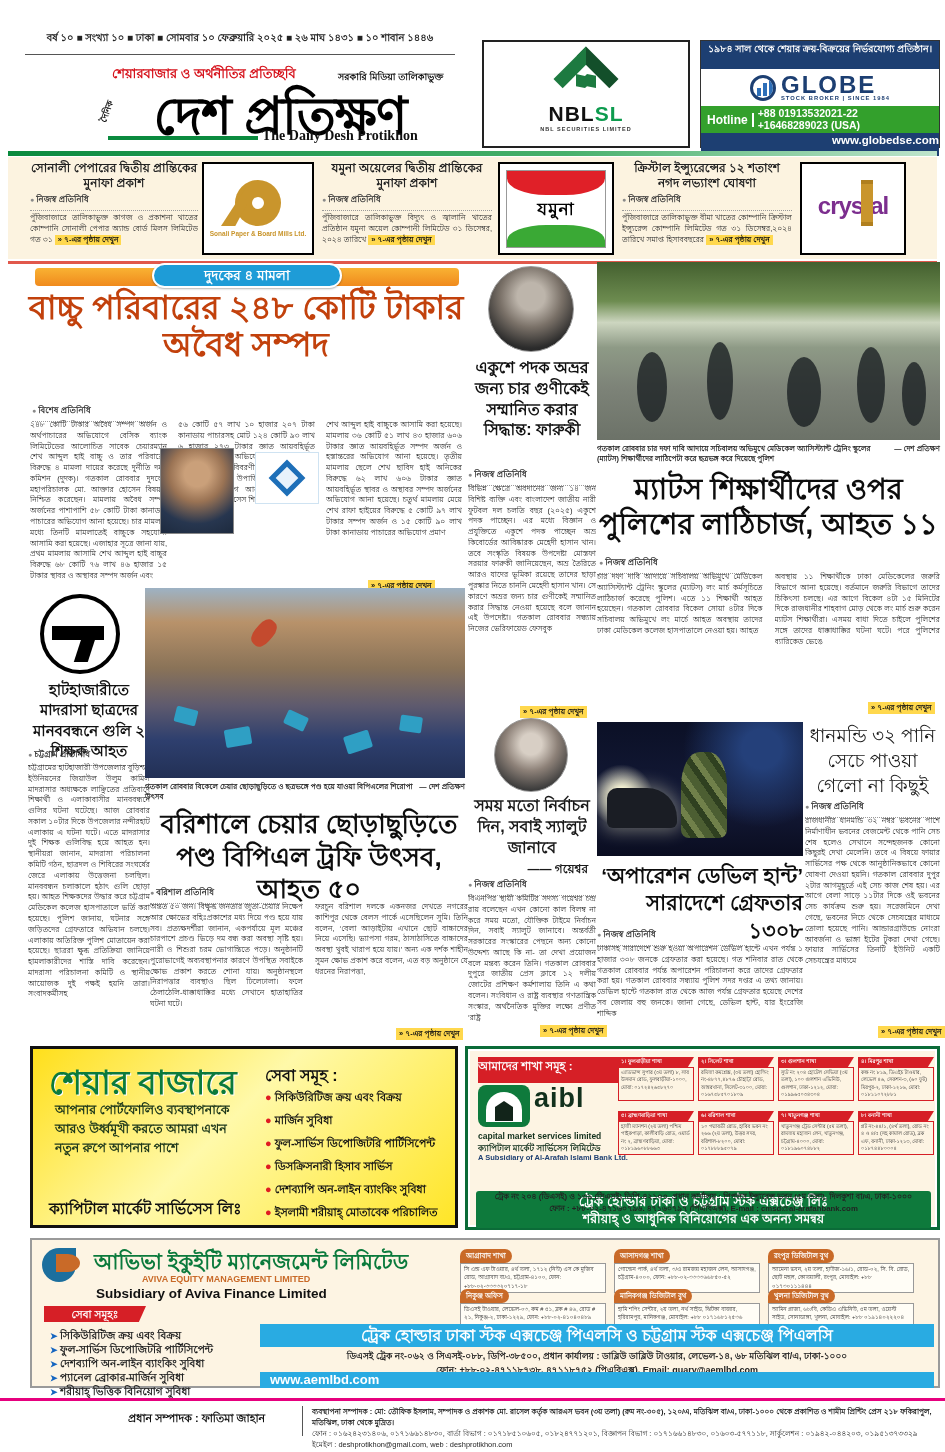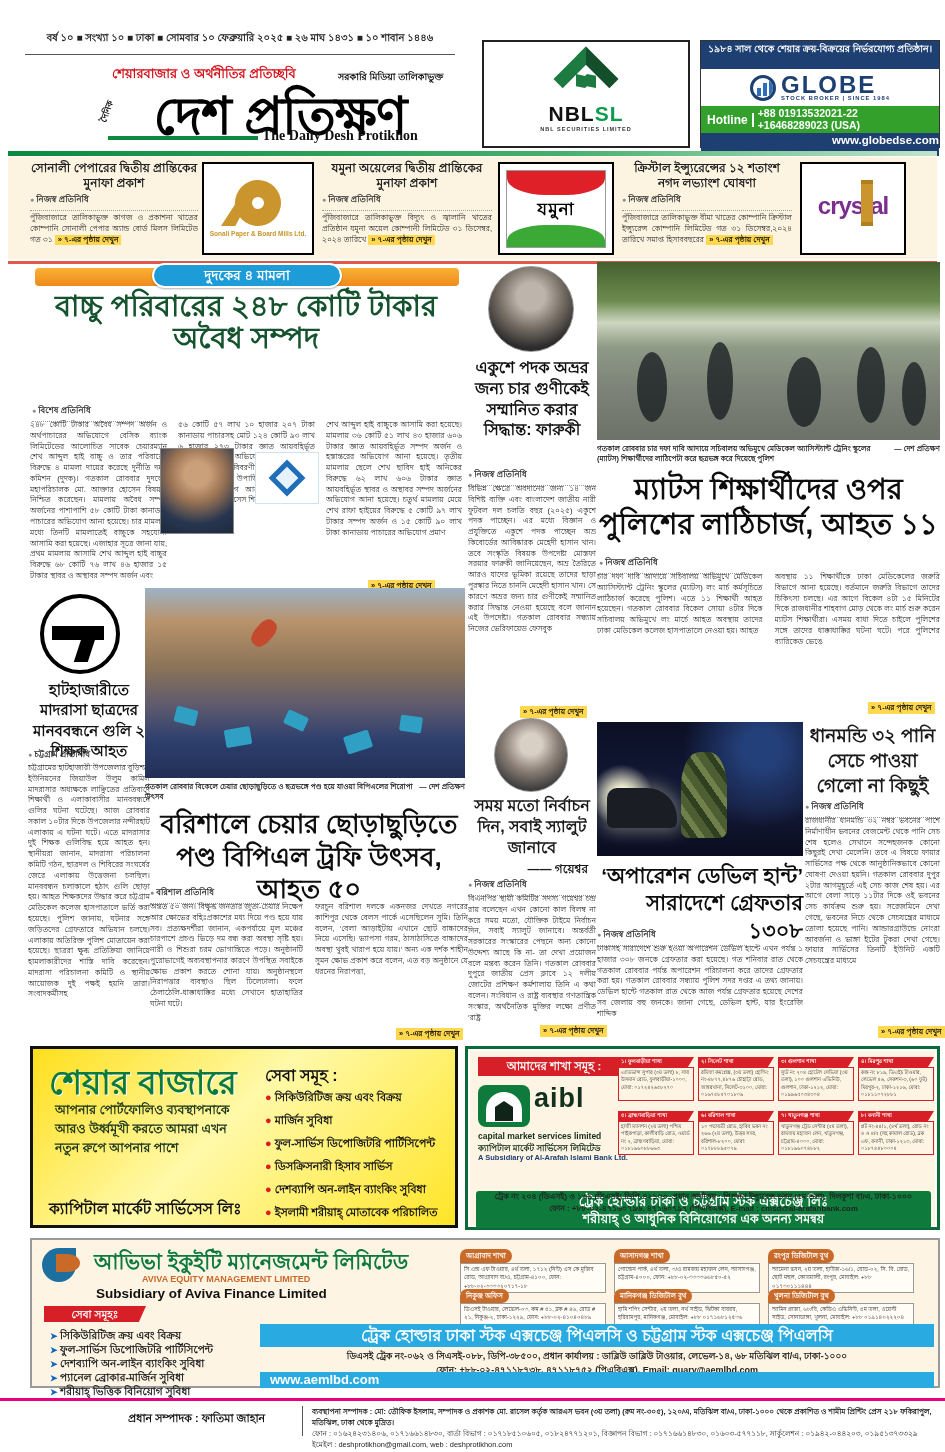--- a/index.html
+++ b/index.html
@@ -64,21 +64,21 @@
   #jamuna-in .g { height:22px; background:#3aa935; border-radius:40% 40% 0 0/70% 70% 0 0; }
   #crystal-word { font-size:24px; font-weight:bold; color:#7c2e8e; letter-spacing:-1px; }
   #crystal-col { width:12px; height:46px; background:#c9952c; margin:-40px 0 0 28px; border-top:4px solid #b07f1e; border-bottom:4px solid #b07f1e; }
 
   #red-rule { left:8px; top:261px; width:929px; height:3px; background:#e1584b; }
 
   
   #kicker-band { left:35px; top:268px; width:424px; height:18px; background:linear-gradient(180deg,#f9b233,#f08a1d); border-radius:4px; }
   #kicker { left:152px; top:263px; width:190px; height:25px; background:#1e9cd7; border:2px solid #fff; border-radius:14px;
             color:#fff; font-weight:bold; font-size:13.5px; text-align:center; line-height:21px; box-shadow:0 1px 2px rgba(0,0,0,.3); }
-  #lead-h { left:28px; top:290px; width:436px; text-align:center; font-size:29px; line-height:1.12; font-weight:800; color:#14532d; }
+  #lead-h { left:28px; top:290px; width:436px; text-align:center; font-size:33px; line-height:1.12; font-weight:800; color:#c2410c; }
   #lead-by { left:32px; top:404px; width:120px; }
   .lead-col { top:420px; width:137px; height:172px; }
   #lead-photo { left:160px; top:448px; width:74px; height:86px; border:1px solid #888;
     background: radial-gradient(circle at 50% 30%, #caa07a 18%, #9a7354 40%, #27364f 72%, #1d2a3e); }
   #basic-logo { left:255px; top:452px; width:64px; height:52px; background:#fff; border:1px solid #cfe3f2; display:flex; align-items:center; justify-content:center; }
   #basic-logo .dia { width:26px; height:26px; border:5px solid #1e6fb8; transform:rotate(45deg); background:#e8f2fb; }
   #lead-more { left:368px; top:580px; }
 
   
   #farooki-photo { left:488px; top:266px; width:86px; height:86px; border-radius:50%; border:1px solid #999;
@@ -128,40 +128,40 @@
   
   #night-photo { left:597px; top:722px; width:206px; height:134px; position:absolute; overflow:hidden;
     background: radial-gradient(circle at 12% 55%, #f5f2d8 4%, rgba(245,242,216,0) 16%), radial-gradient(circle at 80% 20%, #24407a 10%, rgba(36,64,122,0) 40%), linear-gradient(180deg,#0b1026,#141a38 60%,#0a0d20); }
   #night-photo .camo { position:absolute; left:84px; top:30px; width:46px; height:86px; border-radius:40% 40% 8px 8px; background:repeating-linear-gradient(55deg,#4c5e32 0 8px,#2f4020 8px 14px,#70804a 14px 20px); }
   #night-photo .bike { position:absolute; left:10px; top:66px; width:70px; height:40px; border-radius:10px 30px 6px 6px; background:#1a1d24; box-shadow:0 0 16px 4px rgba(250,245,200,.35); }
   #devil-h { left:597px; top:862px; width:206px; text-align:right; font-size:21px; line-height:1.3; font-weight:800; color:#0d0d0d; }
   #devil-by { left:597px; top:928px; width:150px; }
   #devil-body { left:597px; top:944px; width:206px; height:92px; }
 
   
-  #dhan-h { left:805px; top:724px; width:135px; text-align:center; font-size:18.5px; line-height:1.35; font-weight:bold; }
+  #dhan-h { left:805px; top:724px; width:135px; text-align:center; font-size:18.5px; line-height:1.35; font-weight:normal; }
   #dhan-by { left:805px; top:800px; width:135px; }
   #dhan-body { left:805px; top:816px; width:135px; height:210px; }
   #dhan-more { left:878px; top:1026px; }
 
   
   #aibl-ad { left:30px; top:1046px; width:428px; height:182px; border:3px solid #111;
     background: linear-gradient(135deg,#ffdf1b 0%, #fff9a9 45%, #ffe527 100%); }
   #aibl-title { position:absolute; left:16px; top:8px; font-size:33px; font-weight:800; color:#0b7a3c; text-shadow:1px 1px 0 #fff; }
   #aibl-sub { position:absolute; left:22px; top:52px; width:195px; font-size:12.5px; font-weight:bold; color:#203a1c; line-height:1.5; }
   #aibl-brand { position:absolute; left:18px; top:112px; font-size:28px; font-weight:800; color:#0d3b1e; }
   #aibl-brand2 { position:absolute; left:16px; top:148px; font-size:15.5px; font-weight:bold; color:#111; }
   #aibl-serv-t { position:absolute; left:232px; top:14px; font-size:16px; font-weight:bold; color:#111; }
   .aibl-li { position:absolute; left:232px; font-size:11px; font-weight:bold; color:#111; }
   .aibl-li::before { content:"● "; color:#e01b22; }
 
   
   #aiblb { left:465px; top:1046px; width:475px; height:184px; border:3px solid #0b6b38; background:#fdf4e3; box-shadow:inset 0 0 0 2px #fff; }
-  #aiblb-tag { position:absolute; left:10px; top:8px; width:152px; height:19px; background:#d61f26; color:#fff; font-size:11.5px; font-weight:bold;
-               line-height:19px; text-align:center; clip-path:polygon(0 0,100% 0,94% 100%,0 100%); }
+  #aiblb-tag { position:absolute; left:10px; top:8px; width:152px; height:26px; background:#d61f26; color:#fff; font-size:11.5px; font-weight:bold;
+               line-height:19px; text-align:left; clip-path:polygon(0 0,100% 0,94% 100%,0 100%); }
   #aibl-logo { position:absolute; left:10px; top:36px; width:52px; height:42px; background:#0e7a3c; border-radius:8px; }
   #aibl-logo .arch { position:absolute; left:8px; top:7px; width:36px; height:30px; background:#fff; border-radius:18px 18px 0 0; }
   #aibl-logo .sq { position:absolute; left:17px; top:16px; width:18px; height:20px; background:#12241a; clip-path:polygon(0 30%,50% 0,100% 30%,100% 100%,0 100%); }
   #aibl-word { position:absolute; left:66px; top:34px; font-size:27px; font-weight:800; color:#12301c; letter-spacing:1px; }
   #aibl-l1 { position:absolute; left:10px; top:82px; font-size:8.5px; font-weight:bold; color:#12301c; }
   #aibl-l2 { position:absolute; left:10px; top:93px; font-size:8.5px; font-weight:bold; color:#12301c; }
   #aibl-l3 { position:absolute; left:10px; top:104px; font-size:7.5px; font-weight:bold; color:#1d3f72; }
   .br-box { position:absolute; width:76px; height:44px; }
   .br-box .hd { background:#d61f26; color:#fff; font-size:5.4px; font-weight:bold; padding:1px 3px; clip-path:polygon(0 0,100% 0,92% 100%,0 100%); }
   .br-box .bd { border:1px solid #d61f26; background:#fdf4e3; font-size:5px; line-height:1.45; padding:1px 2px; height:34px; overflow:hidden; color:#333; }

